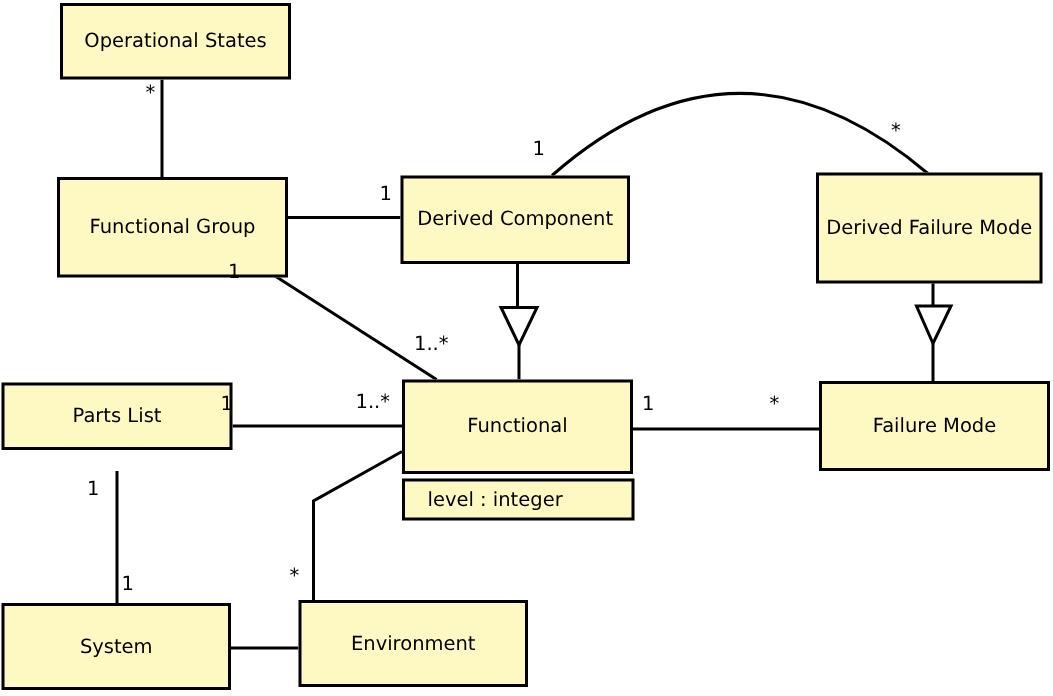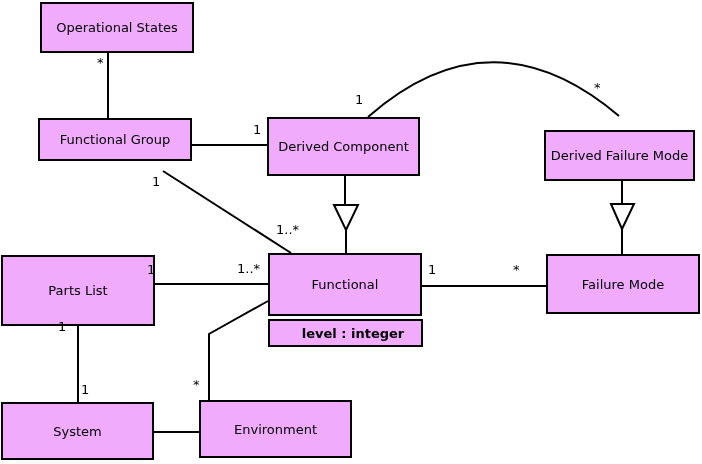--- a/index.html
+++ b/index.html
@@ -14,31 +14,30 @@
   }
   svg.wires {
     position: absolute;
     left: 0; top: 0;
     width: 702px; height: 464px;
   }
   .node {
     position: absolute;
     box-sizing: border-box;
     border: 2px solid #000;
-    background: #f0abfc;
+    background: #fef9c3;
     display: flex;
     align-items: center;
     justify-content: center;
     font-size: 13px;
     white-space: nowrap;
   }
   .node.attr-box {
-    justify-content: center;
+    justify-content: flex-start;
     padding-left: 15px;
-    font-weight: bold;
   }
   .mult {
     position: absolute;
     font-size: 13px;
     line-height: 14px;
     background: transparent;
   }
 </style>
 </head>
 <body>
@@ -71,33 +70,33 @@
 
     <line x1="154" y1="432" x2="199" y2="432" stroke="#000" stroke-width="2"></line>
 
     <polyline points="268,301 209,334 209,400" fill="none" stroke="#000" stroke-width="2"></polyline>
   </svg>
 
   <div class="node" style="left:40px;top:2px;width:154px;height:51px">
     <span>Operational States</span>
   </div>
 
-  <div class="node" style="left:38px;top:118px;width:154px;height:43px">
+  <div class="node" style="left:38px;top:118px;width:154px;height:67px">
     <span>Functional Group</span>
   </div>
 
   <div class="node" style="left:267px;top:117px;width:153px;height:59px">
     <span>Derived Component</span>
   </div>
 
-  <div class="node" style="left:544px;top:130px;width:151px;height:51px">
+  <div class="node" style="left:544px;top:115px;width:151px;height:74px">
     <span>Derived Failure Mode</span>
   </div>
 
-  <div class="node" style="left:1px;top:255px;width:154px;height:71px">
+  <div class="node" style="left:1px;top:255px;width:154px;height:45px">
     <span>Parts List</span>
   </div>
 
   <div class="node" style="left:268px;top:253px;width:154px;height:63px">
     <span>Functional</span>
   </div>
   <div class="node attr-box" style="left:268px;top:319px;width:155px;height:28px">
     <span>level : integer</span>
   </div>
 

